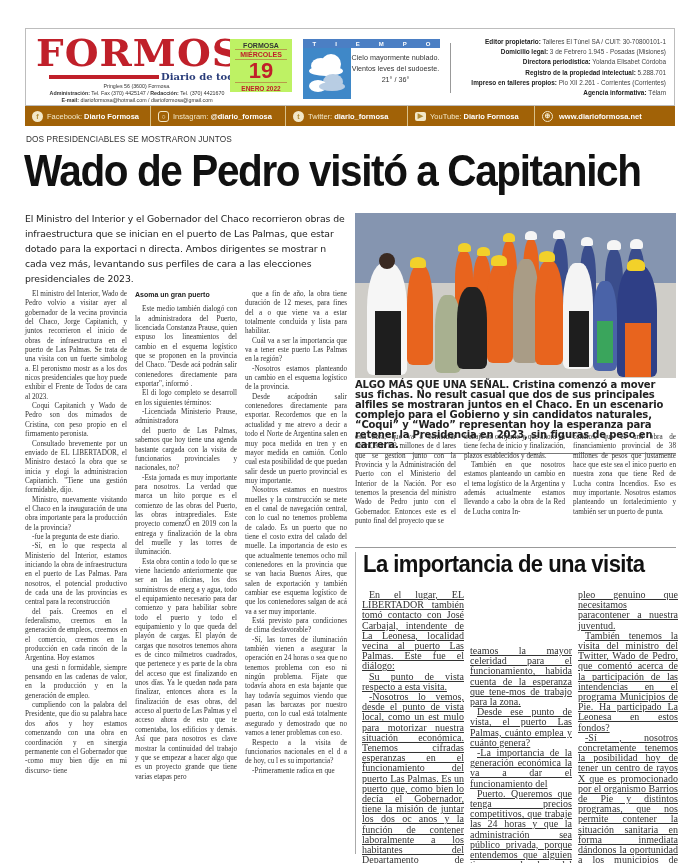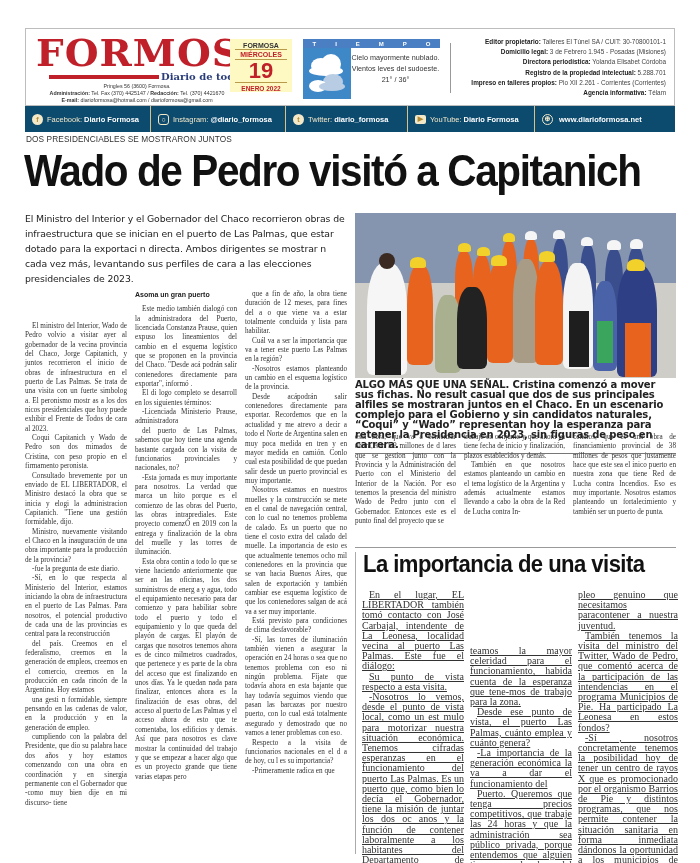--- a/index.html
+++ b/index.html
@@ -7,38 +7,38 @@
   body { font-family: "DejaVu Serif", serif; color: #222; position: relative; }
 
   .masthead { position: absolute; left: 25px; top: 28px; width: 650px; height: 78px; border: 1px solid #bdbdbd; background: #fff; }
   .logo { position: absolute; left: 15px; top: 6px; width: 200px; }
   .logo-word { font-family: "DejaVu Serif", serif; font-weight: bold; font-size: 37px; color: #c0202a; letter-spacing: 1px; line-height: 36px; text-align: center; transform: scaleX(1.05); }
   .logo-line { position: absolute; left: 8px; top: 40px; width: 110px; height: 4px; background: #c0202a; }
   .logo-sub { position: absolute; left: 120px; top: 36px; font-size: 10px; color: #2a3d7a; font-weight: bold; white-space: nowrap; }
   .contact { position: absolute; left: 0; top: 54px; width: 222px; text-align: center; font-family: "Liberation Sans", sans-serif; font-size: 5.3px; line-height: 7px; color: #333; }
   .contact b { font-weight: bold; }
 
-  .datebox { position: absolute; left: 204px; top: 10px; width: 62px; height: 53px; background: #fef9c3; text-align: center; font-family: "Liberation Sans", sans-serif; }
+  .datebox { position: absolute; left: 204px; top: 10px; width: 62px; height: 53px; background: #bef264; text-align: center; font-family: "Liberation Sans", sans-serif; }
   .date-city { font-size: 7px; font-weight: bold; color: #333; margin-top: 3px; border-bottom: 1px solid #b89b4a; margin-left: 5px; margin-right: 5px; }
   .date-day { font-size: 7px; font-weight: bold; color: #c0202a; border-bottom: 1px solid #b89b4a; margin-left: 5px; margin-right: 5px; padding: 1px 0; }
   .date-num { font-size: 22px; font-weight: bold; color: #c0202a; line-height: 22px; border-bottom: 1px solid #b89b4a; margin-left: 5px; margin-right: 5px; }
   .date-month { font-size: 6.5px; font-weight: bold; color: #c0202a; margin-top: 2px; }
 
   .weather { position: absolute; left: 277px; top: 10px; width: 137px; height: 60px; }
   .weather-head { height: 9px; background: #4b7fc4; color: #fff; font-family: "Liberation Sans", sans-serif; font-size: 6px; font-weight: bold; display: flex; justify-content: space-around; align-items: center; }
   .weather-icon { position: absolute; left: 0; top: 9px; width: 48px; height: 51px; background: #3f88c8; }
   .cloud { position: absolute; background: #fff; border-radius: 50%; }
   .cloud-g { position: absolute; background: #b8cde3; border-radius: 50%; }
   .weather-text { position: absolute; left: 48px; top: 13px; width: 89px; text-align: center; font-family: "Liberation Sans", sans-serif; font-size: 7.2px; line-height: 11px; color: #333; }
   .vsep { position: absolute; left: 424px; top: 14px; width: 1px; height: 50px; background: #999; }
 
   .imprint { position: absolute; right: 8px; top: 8px; width: 230px; text-align: right; font-family: "Liberation Sans", sans-serif; font-size: 6.4px; line-height: 10.2px; color: #444; white-space: nowrap; }
   .imprint b { color: #222; font-weight: bold; }
 
-  .social-bar { position: absolute; left: 25px; top: 106px; width: 650px; height: 26px; background: #0c4a6e; display: flex; align-items: center; font-family: "Liberation Sans", sans-serif; font-size: 7.5px; color: #f3e8c8; }
+  .social-bar { position: absolute; left: 25px; top: 106px; width: 650px; height: 20px; background: #a16207; display: flex; align-items: center; font-family: "Liberation Sans", sans-serif; font-size: 7.5px; color: #f3e8c8; }
   .social-item { display: flex; align-items: center; height: 100%; padding: 0 7px; border-right: 1px solid #d9c18a; white-space: nowrap; }
   .social-item:last-child { border-right: none; }
   .social-item b { color: #fff; font-weight: bold; margin-left: 2px; }
   .s-icon { width: 11px; height: 11px; margin-right: 4px; display: inline-flex; align-items: center; justify-content: center; font-size: 7px; font-weight: bold; color: #b18b33; background: #f3e8c8; }
   .s-round { border-radius: 50%; }
   .s-sq { border-radius: 3px; background: transparent; border: 1.2px solid #f3e8c8; color: #f3e8c8; }
   .s-yt { border-radius: 2px; height: 9px; }
   .s-globe { border-radius: 50%; background: transparent; border: 1px solid #f3e8c8; color: #f3e8c8; }
 
   .kicker { position: absolute; left: 26px; top: 134px; font-family: "Liberation Sans", sans-serif; font-size: 9px; color: #333; letter-spacing: 0.1px; transform: scaleX(0.92); transform-origin: left; }
@@ -184,21 +184,21 @@
   <div class="person" style="left:208px;top:50px;width:30px;height:106px;background:#f4f4f4;"></div>
   <div style="position:absolute;left:214px;top:98px;width:20px;height:56px;background:#1e1e1e;"></div>
   <div class="person" style="left:238px;top:68px;width:24px;height:90px;background:#4a63a8;"></div>
   <div style="position:absolute;left:242px;top:108px;width:16px;height:42px;background:#3aa55c;"></div>
   <div class="person" style="left:262px;top:52px;width:40px;height:112px;background:#2f3f86;"></div>
   <div style="position:absolute;left:270px;top:110px;width:26px;height:54px;background:#e8641e;"></div>
   <div class="hat" style="left:272px;top:46px;width:18px;height:12px;background:#f2d12a;"></div>
 </div>
 <div class="caption">ALGO MÁS QUE UNA SEÑAL. Cristina comenzó  a mover sus fichas. No result  casual que dos de sus principales alfiles se mostraran juntos en el Chaco. En un escenario complejo para el Gobierno y sin candidatos naturales, “Coqui” y “Wado” representan hoy la esperanza para retener la Presidencia en 2023, sin figuras de peso en carrera.</div>
 
-<div class="col" style="left:25px;top:290px;width:102px;margin-top:32px;">
+<div class="col" style="left:25px;top:290px;width:102px;">
   <p>El ministro del Interior, Wado de Pedro volvio  a visitar ayer al gobernador de la vecina provincia del Chaco, Jorge Capitanich, y juntos recorrieron el inicio de obras de infraestructura en el puerto de Las Palmas. Se trata de una visita con un fuerte simbolog a. El peronismo mostr as a los dos nicos presidenciales que hoy puede exhibir el Frente de Todos de cara al 2023.</p>
   <p>Coqui Capitanich y Wado de Pedro son dos mimados de Cristina, con peso propio en el firmamento peronista.</p>
   <p>Consultado brevemente por un enviado de EL LIBERTADOR, el Ministro destacó la obra que se inicia y elogi  la administracion Capitanich. "Tiene una gestión formidable, dijo.</p>
   <p>Ministro, nuevamente visitando el Chaco en la inauguración de una obra importante para la producción de la provincia?</p>
   <p>-fue la pregunta de este diario.</p>
   <p>-Sí, en lo que respecta al Ministerio del Interior, estamos iniciando la obra de infraestructura en el puerto de Las Palmas. Para nosotros, el potencial productivo de cada una de las provincias es central para la reconstrucción</p>
   <p>del país. Creemos en el federalismo, creemos en la generación de empleos, creemos en el comercio, creemos en la producción en cada rincón de la Argentina. Hoy estamos</p>
   <p>una gesti n formidable, siempre pensando en las cadenas de valor, en la producción  y en la generación de empleo.</p>
   <p>cumpliendo con la palabra del Presidente, que dio su palabra hace dos años y hoy estamos comenzando con una obra en coordinación y en sinergia permanente con el Gobernador que -como muy bien dije en mi discurso- tiene</p>
 </div>

